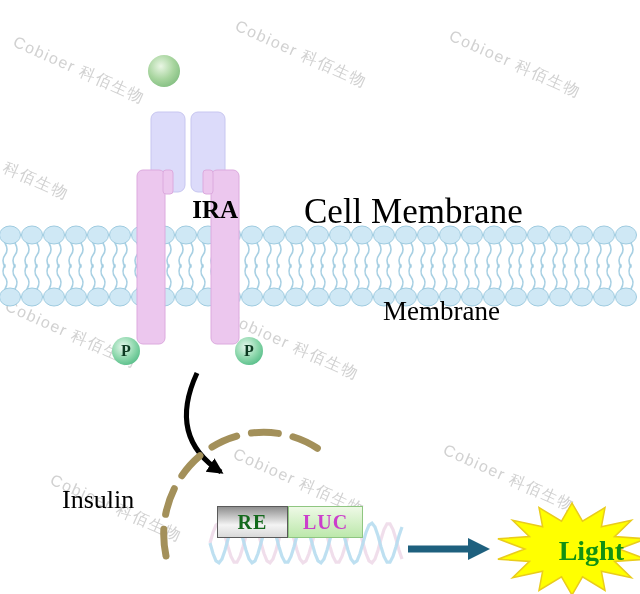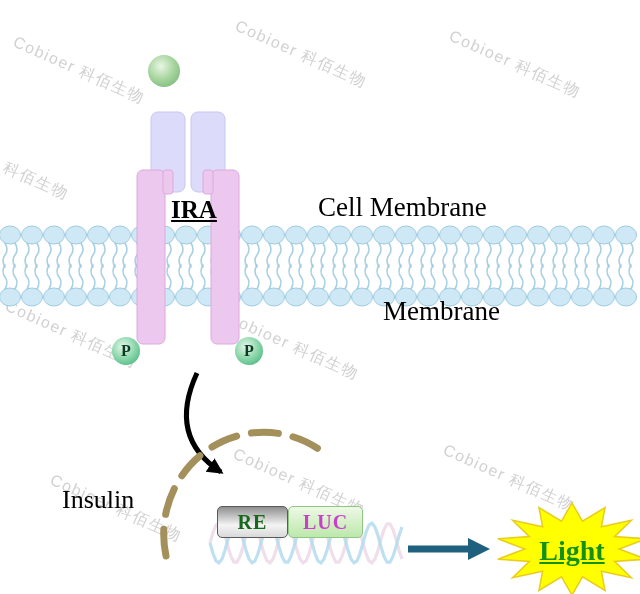--- a/index.html
+++ b/index.html
@@ -2,29 +2,29 @@
 <html style="--membrane-head: #cfe8f5; --membrane-line: #9ecbe0; --alpha-subunit: #dcdbfa; --alpha-line: #c7c6f0; --beta-subunit: #ecc7ee; --beta-line: #dcaade; --insulin-ball: #a8d59f; --phospho-fill: #8ed8ad; --nuclear-dash: #a3905a; --dna-blue: #b7ddef; --dna-pink: #edd8e8; --re-text: #14691d; --luc-text: #cb3ecb; --light-fill: #ffff00; --light-text: #129112; --arrow-teal: #1e607e;"><head>
 <meta charset="utf-8">
 <style>
   html,body{margin:0;padding:0;background:#ffffff;}
   .canvas{position:relative;width:640px;height:594px;background:#fff;overflow:hidden;font-family:"Liberation Serif",serif;}
   svg.layer{position:absolute;left:0;top:0;}
   .wm{position:absolute;font-family:"Liberation Sans",sans-serif;font-size:16px;letter-spacing:1.5px;
       color:#c2c2c2;opacity:.75;white-space:nowrap;transform:rotate(24deg);transform-origin:0 0;}
   .lbl{position:absolute;color:#000;line-height:1.1;}
   .bold{font-weight:bold;}
-  .center{text-align:center;text-decoration:underline;}
+  .center{text-align:right;}
   .head{fill:var(--membrane-head);stroke:var(--membrane-line);stroke-width:1;}
   .tail{fill:none;stroke:var(--membrane-line);stroke-width:1.6;stroke-linecap:round;opacity:.9;}
   .dna1{fill:none;stroke:var(--dna-blue);stroke-width:3.2;opacity:.9;}
   .dna2{fill:none;stroke:var(--dna-pink);stroke-width:3.2;opacity:.85;}
   .starburst{fill:var(--light-fill);stroke:#e9cc1c;stroke-width:1.5;}
   .gi1{stop-color:var(--insulin-ball);} .gp1{stop-color:var(--phospho-fill);}
   .pcirc{font-weight:bold;font-size:16px;color:#0d3b22;text-align:center;}
-  .genebox{position:absolute;height:30px;border-radius:5px;display:flex;align-items:center;justify-content:center;
+  .genebox{position:absolute;height:30px;border-radius:0;display:flex;align-items:center;justify-content:center;
            font-weight:bold;font-size:20px;letter-spacing:1px;font-family:"Liberation Serif",serif;}
   #re-box{background:linear-gradient(180deg,#8f8f8f,#f4f4f4 60%,#d9d9d9);border:1px solid #5a5a5a;color:var(--re-text);}
   #luc-box{background:linear-gradient(180deg,#eef9e6,#bce8ab);border:1px solid #8fc681;color:var(--luc-text);text-align:center;}
 </style>
 </head>
 <body>
 
 <div class="canvas">
 
   <span class="wm" style="left:18px;top:32px">Cobioer 科佰生物</span>
@@ -257,21 +257,21 @@
       <line x1="408" y1="549" x2="470" y2="549" stroke="var(--arrow-teal)" stroke-width="7"></line>
       <polygon points="468,538 468,560 490,549" fill="var(--arrow-teal)"></polygon>
     </g>
 
     <g id="star">
         <polygon points="572.0,503.0 582.5,521.2 605.0,507.6 601.4,526.7 631.4,520.3 614.5,536.6 646.1,538.8 619.1,549.0 646.1,559.2 614.5,561.4 631.4,577.7 601.4,571.3 605.0,590.4 582.5,576.8 572.0,595.0 561.5,576.8 539.0,590.4 542.6,571.3 512.6,577.7 529.5,561.4 497.9,559.2 524.9,549.0 497.9,538.8 529.5,536.6 512.6,520.3 542.6,526.7 539.0,507.6 561.5,521.2" class="starburst"></polygon>
       </g>
   </svg>
 
   <div class="lbl bold center" style="left:150px;top:196px;width:88px;font-size:25px">IRA</div>
-  <div class="lbl" style="left:318px;top:193px;font-size:27px">Cell Membrane</div>
+  <div class="lbl" style="left:304px;top:193px;font-size:35px">Cell Membrane</div>
   <div class="lbl" style="left:383px;top:297px;font-size:27px">Membrane</div>
   <div class="lbl" style="left:62px;top:486px;font-size:26px">Insulin</div>
   <div class="lbl pcirc" style="left:113px;top:342px;width:26px">P</div>
   <div class="lbl pcirc" style="left:236px;top:342px;width:26px">P</div>
   <div class="genebox" id="re-box" style="left:217px;top:506px;width:69px">RE</div>
   <div class="genebox" id="luc-box" style="left:288px;top:506px;width:73px">LUC</div>
   <div class="lbl bold center" style="left:520px;top:536px;width:104px;font-size:28px;color:var(--light-text)">Light</div>
 </div>
 
 </body></html>

